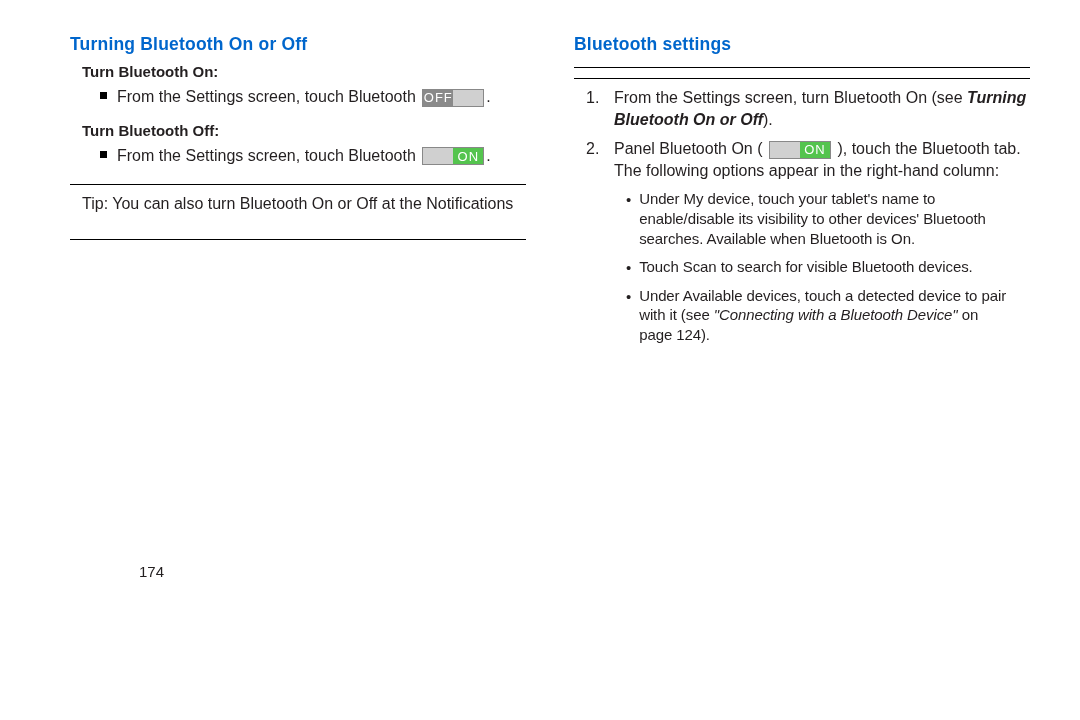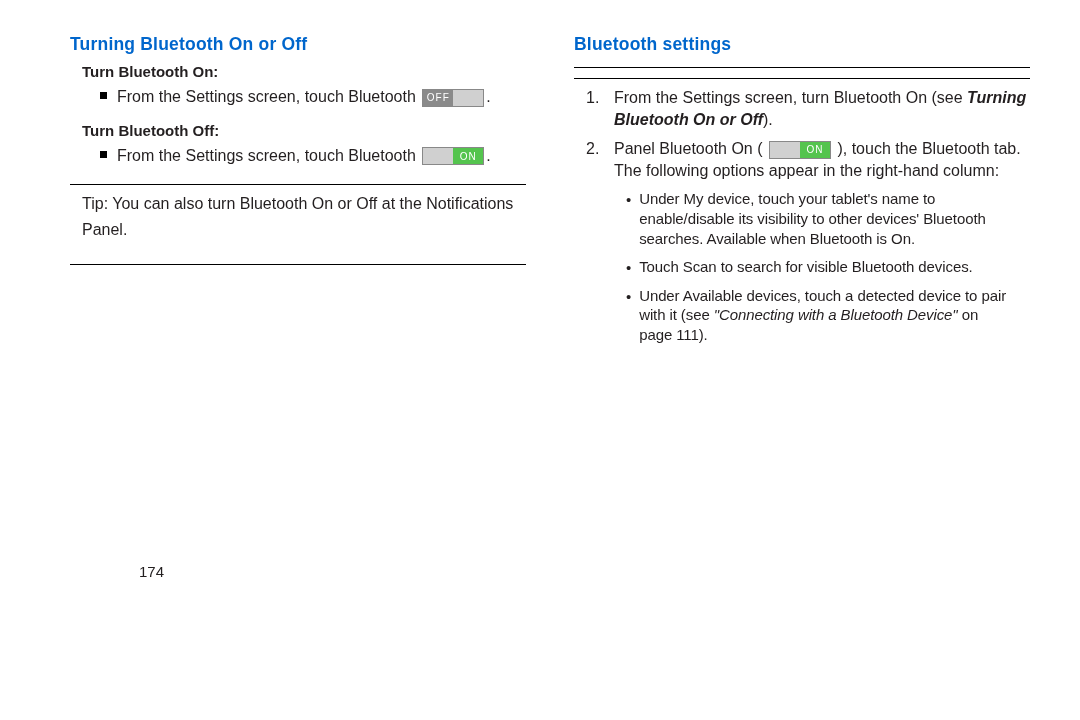--- a/index.html
+++ b/index.html
@@ -82,21 +82,21 @@
     background: #e6e6e6;
     box-sizing: border-box;
     margin: 0 2px;
   }
   .toggle .half {
     position: absolute;
     top: 0;
     width: 50%;
     height: 100%;
     box-sizing: border-box;
-    font-size: 10px;
+    font-size: 13px;
     letter-spacing: 1px;
     color: #fff;
     display: flex;
     align-items: center;
     justify-content: center;
     font-family: Arial, sans-serif;
   }
   .toggle.off .half.left {
     left: 0;
     background: #8a8a8a;
@@ -188,21 +188,20 @@
             <span class="half right">ON</span>
           </span><span>.</span>
         </span>
       </div>
 
       <hr class="rule" style="margin-top:18px">
       <div class="note-block">
         <p class="body-text">
           <span class="bold">Tip:</span><span> You can also turn Bluetooth On or Off at the Notifications</span>
         </p>
-        <p class="body-text indent-tip">Panel.</p>
       </div>
       <hr class="rule">
     </div>
 
     <div class="col">
       <div class="section-heading">Bluetooth settings</div>
 
 
       <hr class="rule" style="margin-top:12px">
       <hr class="rule">
@@ -234,21 +233,21 @@
         </li>
         <li class="sub-li">
           <span class="dot">•</span>
           <span>
             <span>Touch </span><span class="bold">Scan</span><span> to search for visible Bluetooth devices.</span>
           </span>
         </li>
         <li class="sub-li">
           <span class="dot">•</span>
           <span>
-            <span>Under </span><span class="bold">Available devices</span><span>, touch a detected device to pair with it (see </span><span class="italic">"Connecting with a Bluetooth Device"</span><span> on </span><br><span>page 111).</span>
+            <span>Under </span><span class="bold">Available devices</span><span>, touch a detected device to pair with it (see </span><span class="italic">"Connecting with a Bluetooth Device"</span><span> on </span><br><span>page 124).</span>
           </span>
         </li>
       </ul>
     </div>
   </div>
 
   <div class="page-num">174</div>
 </div>
 
 </body></html>

